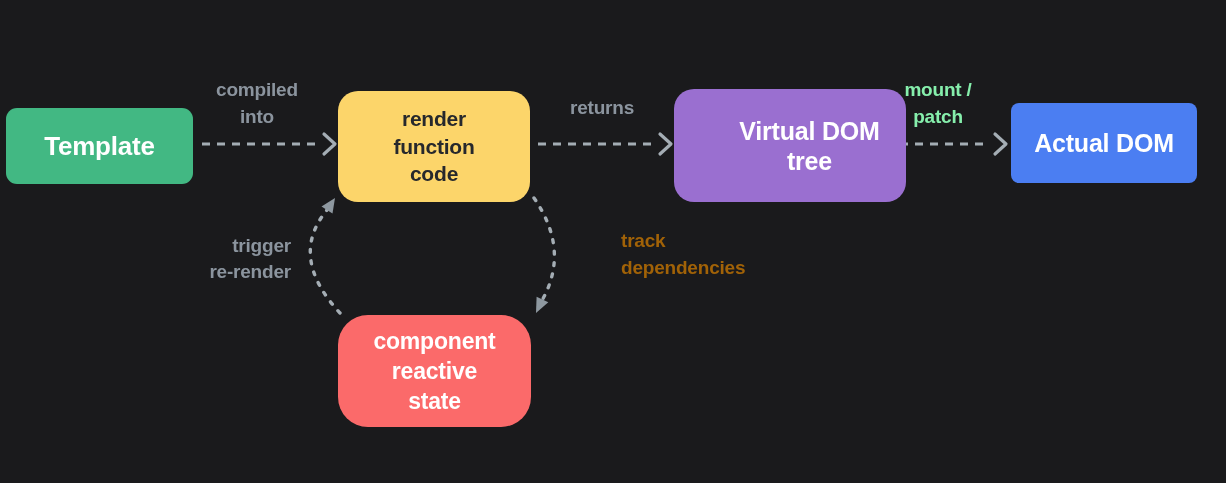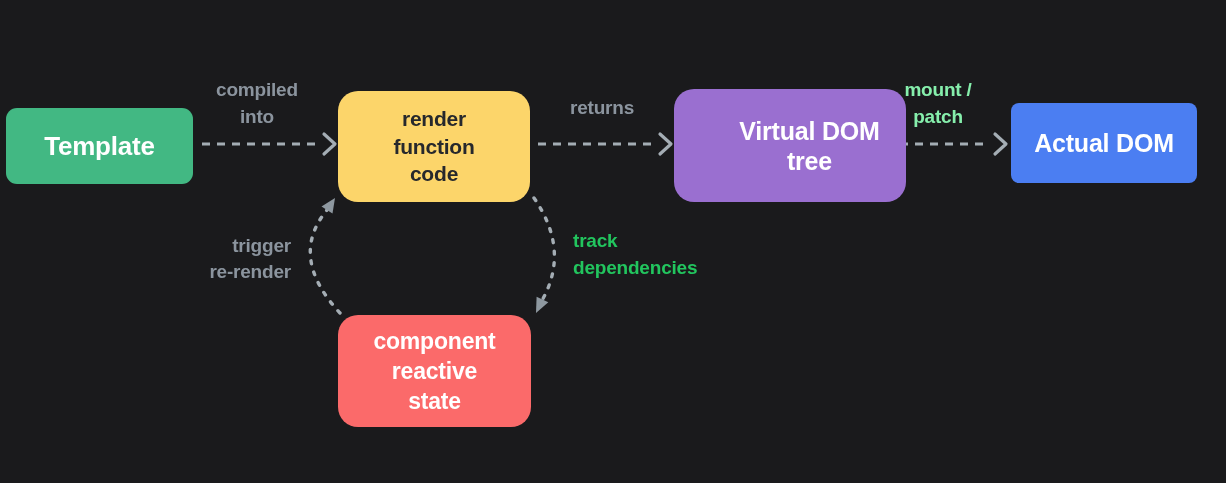--- a/index.html
+++ b/index.html
@@ -78,21 +78,21 @@
 
   <div class="node node-virtual" style="background-color: rgb(154, 111, 208); color: rgb(255, 255, 255); padding-left: 39px;">
     <span>Virtual DOM</span>
     <span>tree</span>
   </div>
 
   <div class="node node-actual" style="background-color: rgb(75, 126, 242); color: rgb(255, 255, 255);">
     <span>Actual DOM</span>
   </div>
 
-  <div class="node node-state" style="background-color: rgb(251, 106, 106); color: rgb(255, 255, 255);">
+  <div class="node node-state" style="background-color: rgb(251, 106, 106); color: rgb(255, 255, 255); border-radius: 30px;">
     <span>component</span>
     <span>reactive</span>
     <span>state</span>
   </div>
 
   <div class="edge-label label-returns" style="color: rgb(139, 148, 158);">
     <span>returns</span>
   </div>
 
   <div class="edge-label label-compiled" style="color: rgb(139, 148, 158);">
@@ -103,18 +103,18 @@
   <div class="edge-label label-mount" style="color: #86efac;">
     <span>mount /</span>
     <span>patch</span>
   </div>
 
   <div class="edge-label label-trigger" style="color: rgb(139, 148, 158);">
     <span>trigger</span>
     <span>re-render</span>
   </div>
 
-  <div class="edge-label label-track" style="color: #22c55e;">
+  <div class="edge-label label-track" style="color: #a16207; margin-left: 48px;">
     <span>track</span>
     <span>dependencies</span>
   </div>
 
 </div>
 
 </body></html>

